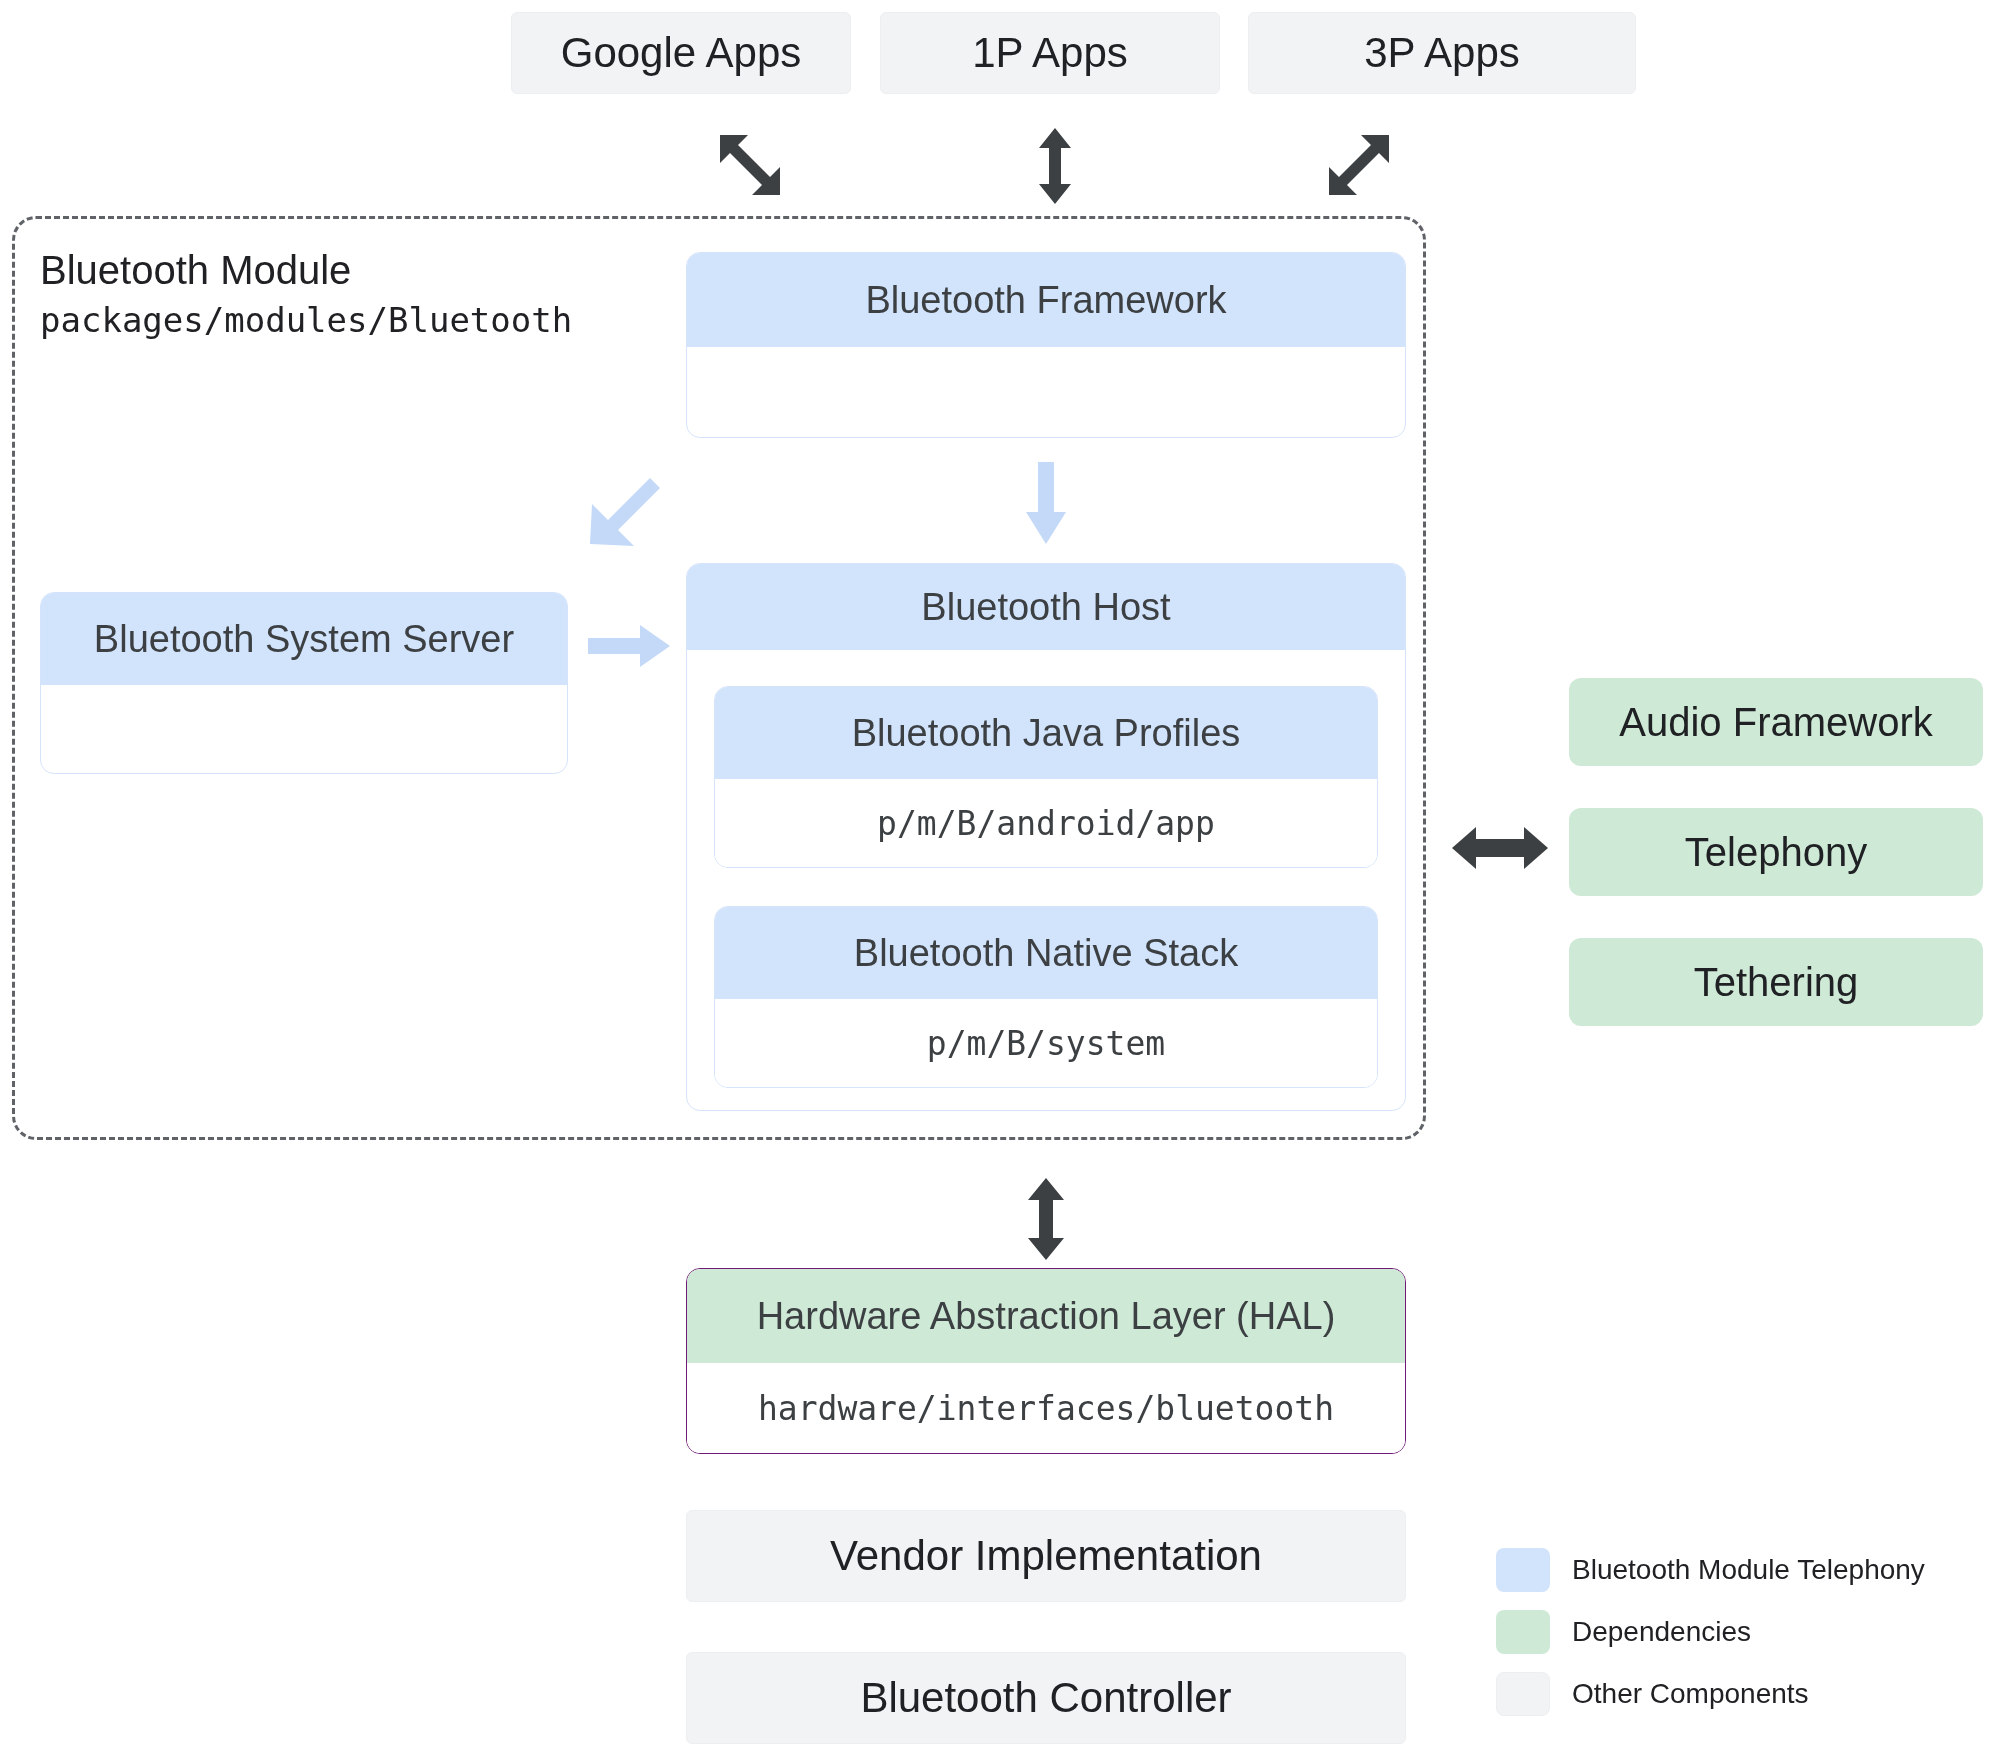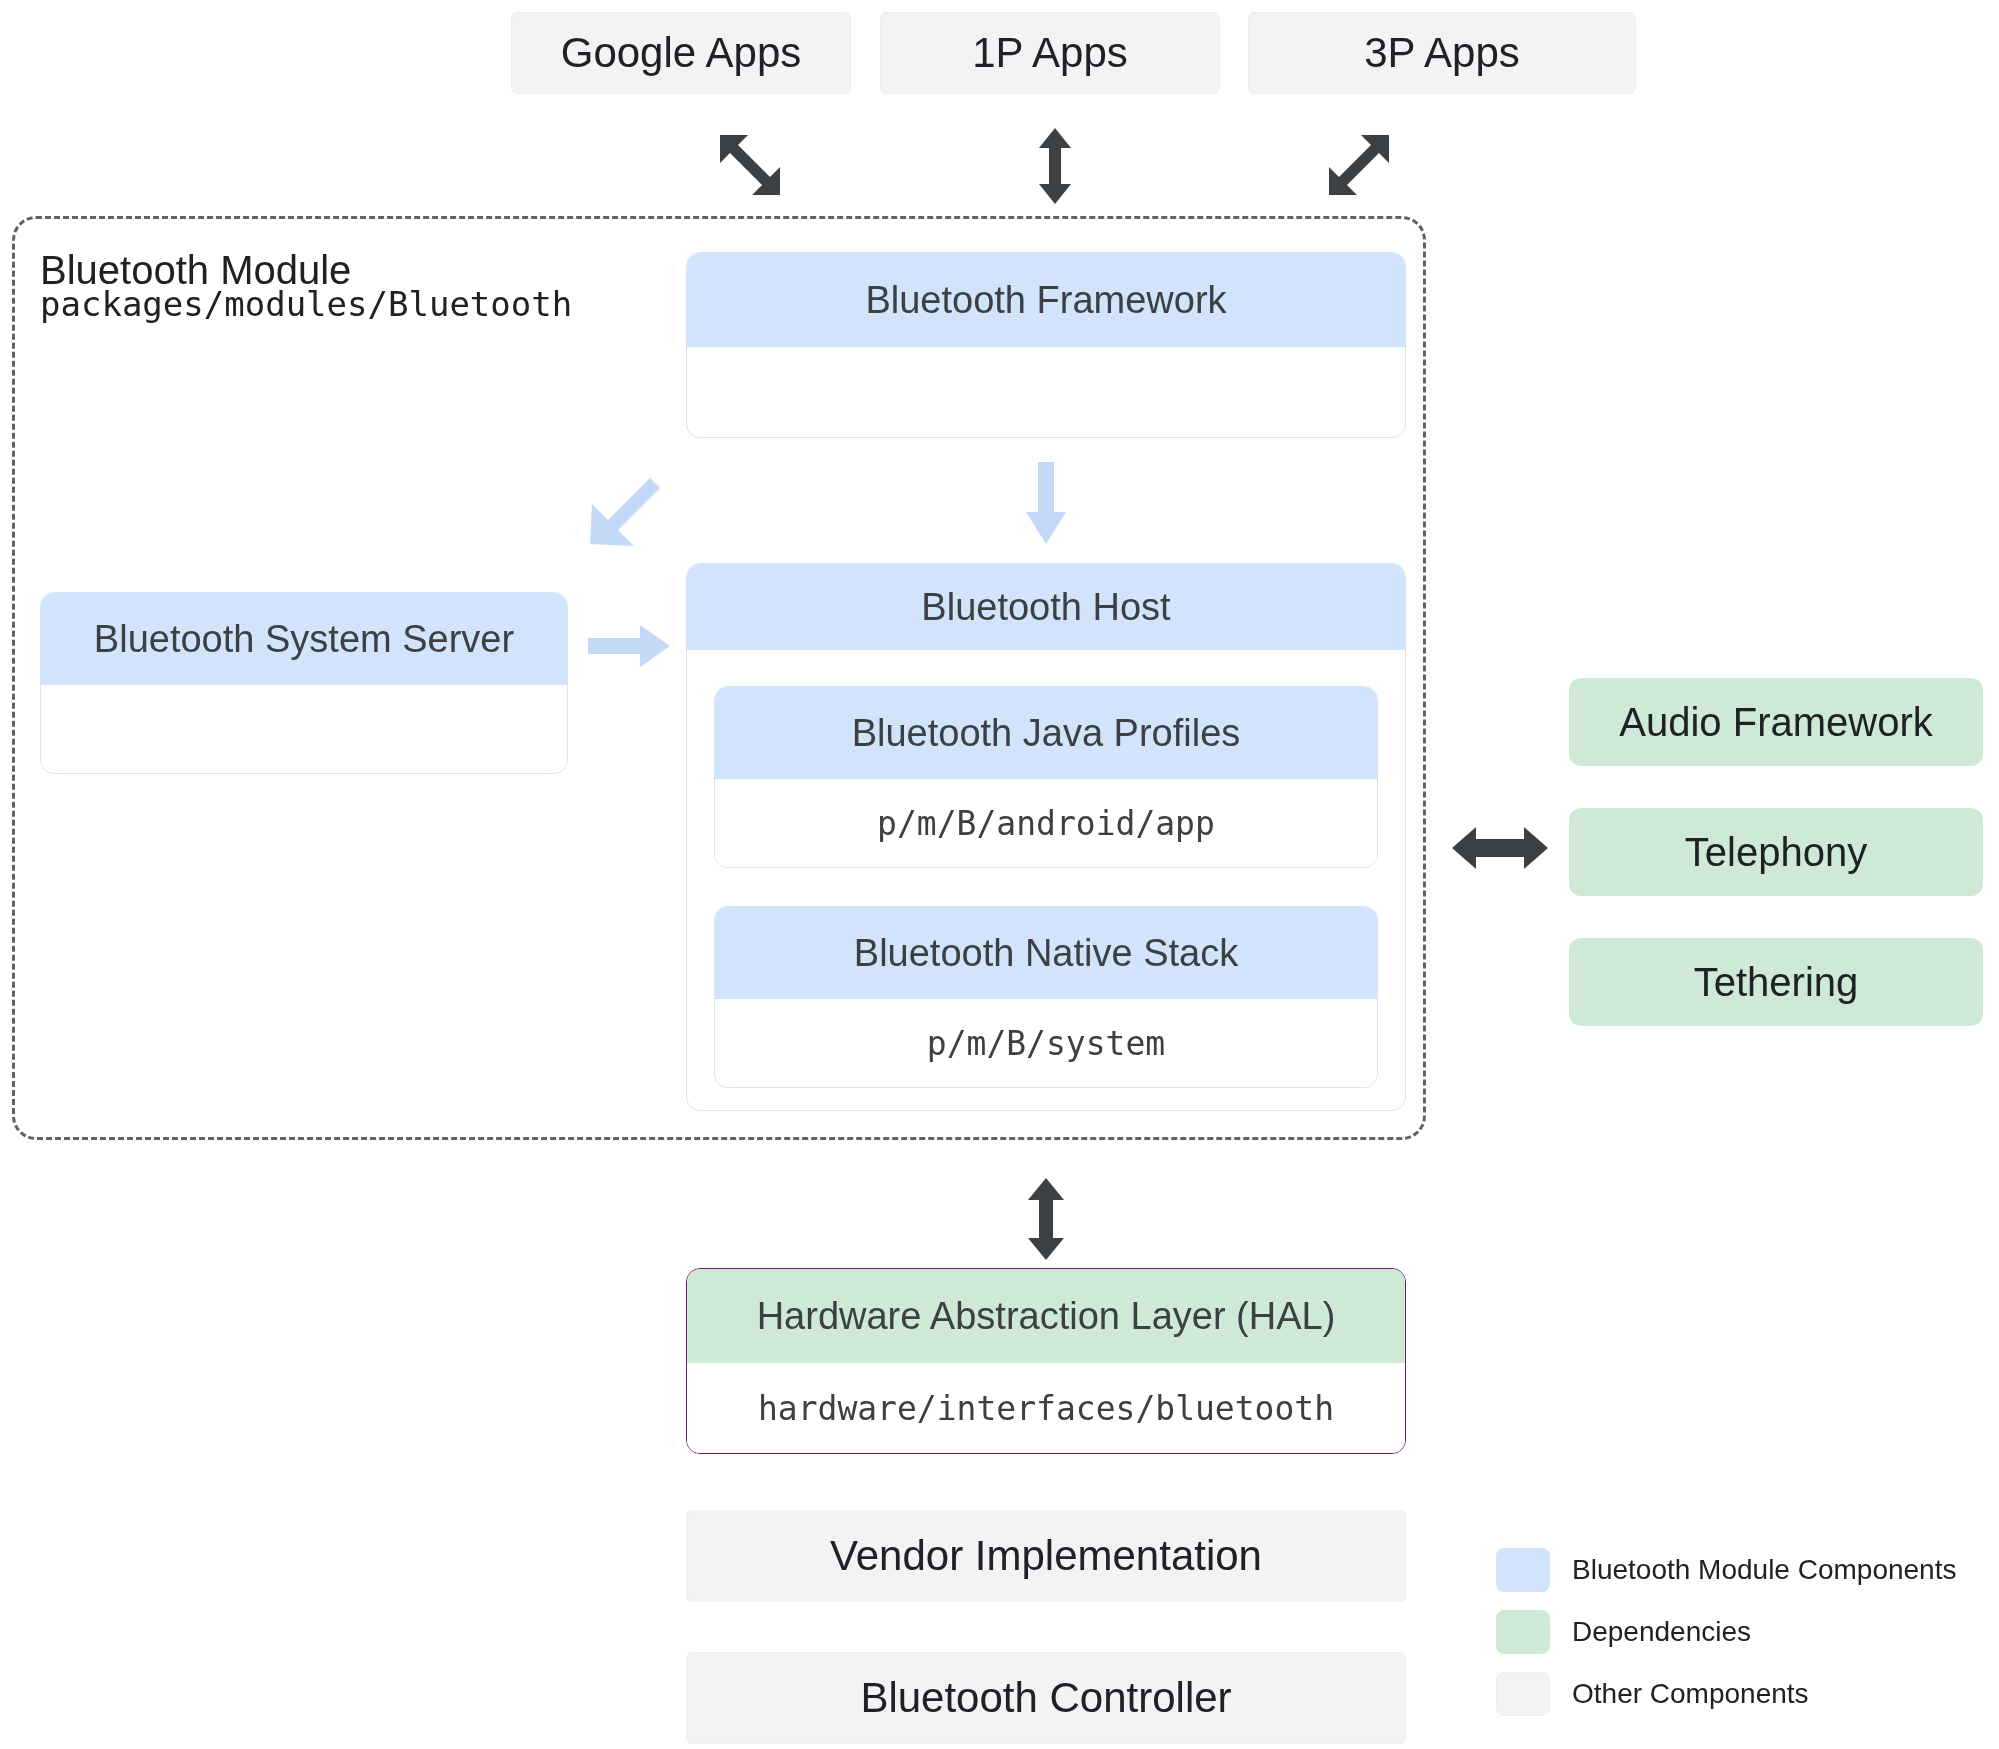--- a/index.html
+++ b/index.html
@@ -115,21 +115,21 @@
 
   <div class="arrow" style="left:1305px;top:131px;">
     <svg width="90" height="70" viewBox="0 0 90 70">
       <path d="M84 4 L84 32 L74 22 L42 54 L52 64 L24 64 L24 36 L34 46 L66 14 L56 4 Z" fill="#3c4043"></path>
     </svg>
   </div>
 
   <div class="module" style="left:12px;top:216px;width:1414px;height:924px;"></div>
 
   <div class="module-title" style="left:40px;top:248px;">Bluetooth Module</div>
-  <div class="module-path" style="left:40px;top:284px;">packages/modules/Bluetooth</div>
+  <div class="module-path" style="left:40px;top:300px;">packages/modules/Bluetooth</div>
 
   <div class="card blue" style="left:686px;top:252px;width:720px;height:186px;">
     <div class="hdr" style="height:94px;">Bluetooth Framework</div>
   </div>
 
   <div class="arrow" style="left:588px;top:466px;">
     <svg width="80" height="80" viewBox="0 0 80 80">
       <path d="M2 78 L4 38 L20 54 L62 12 L72 22 L30 64 L46 80 Z" fill="#c3d9f7"></path>
     </svg>
   </div>
@@ -197,21 +197,21 @@
     <span>Vendor Implementation</span>
   </div>
 
   <div class="box gray-box" style="left:686px;top:1652px;width:720px;height:92px;">
     <span>Bluetooth Controller</span>
   </div>
 
   <div class="legend" style="left:1496px;top:1548px;">
     <div class="legend-row">
       <div class="swatch" style="background:#d2e3fc;"></div>
-      <div class="legend-label">Bluetooth Module Components</div>
+      <div class="legend-label">Bluetooth Module Telephony</div>
     </div>
     <div class="legend-row">
       <div class="swatch" style="background:#ceead6;"></div>
       <div class="legend-label">Dependencies</div>
     </div>
     <div class="legend-row">
       <div class="swatch" style="background:#f1f3f4;border:1px solid #eceff1;box-sizing:border-box;"></div>
       <div class="legend-label">Other Components</div>
     </div>
   </div>

